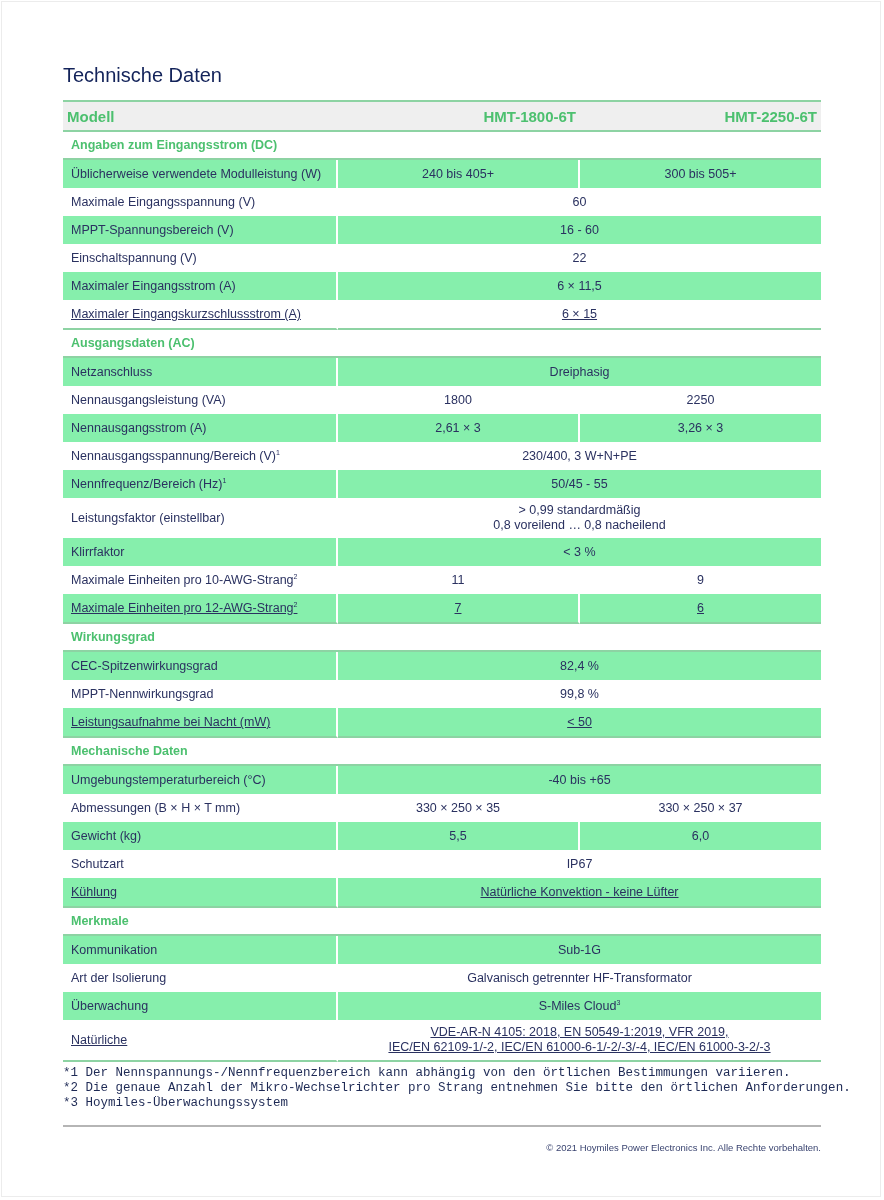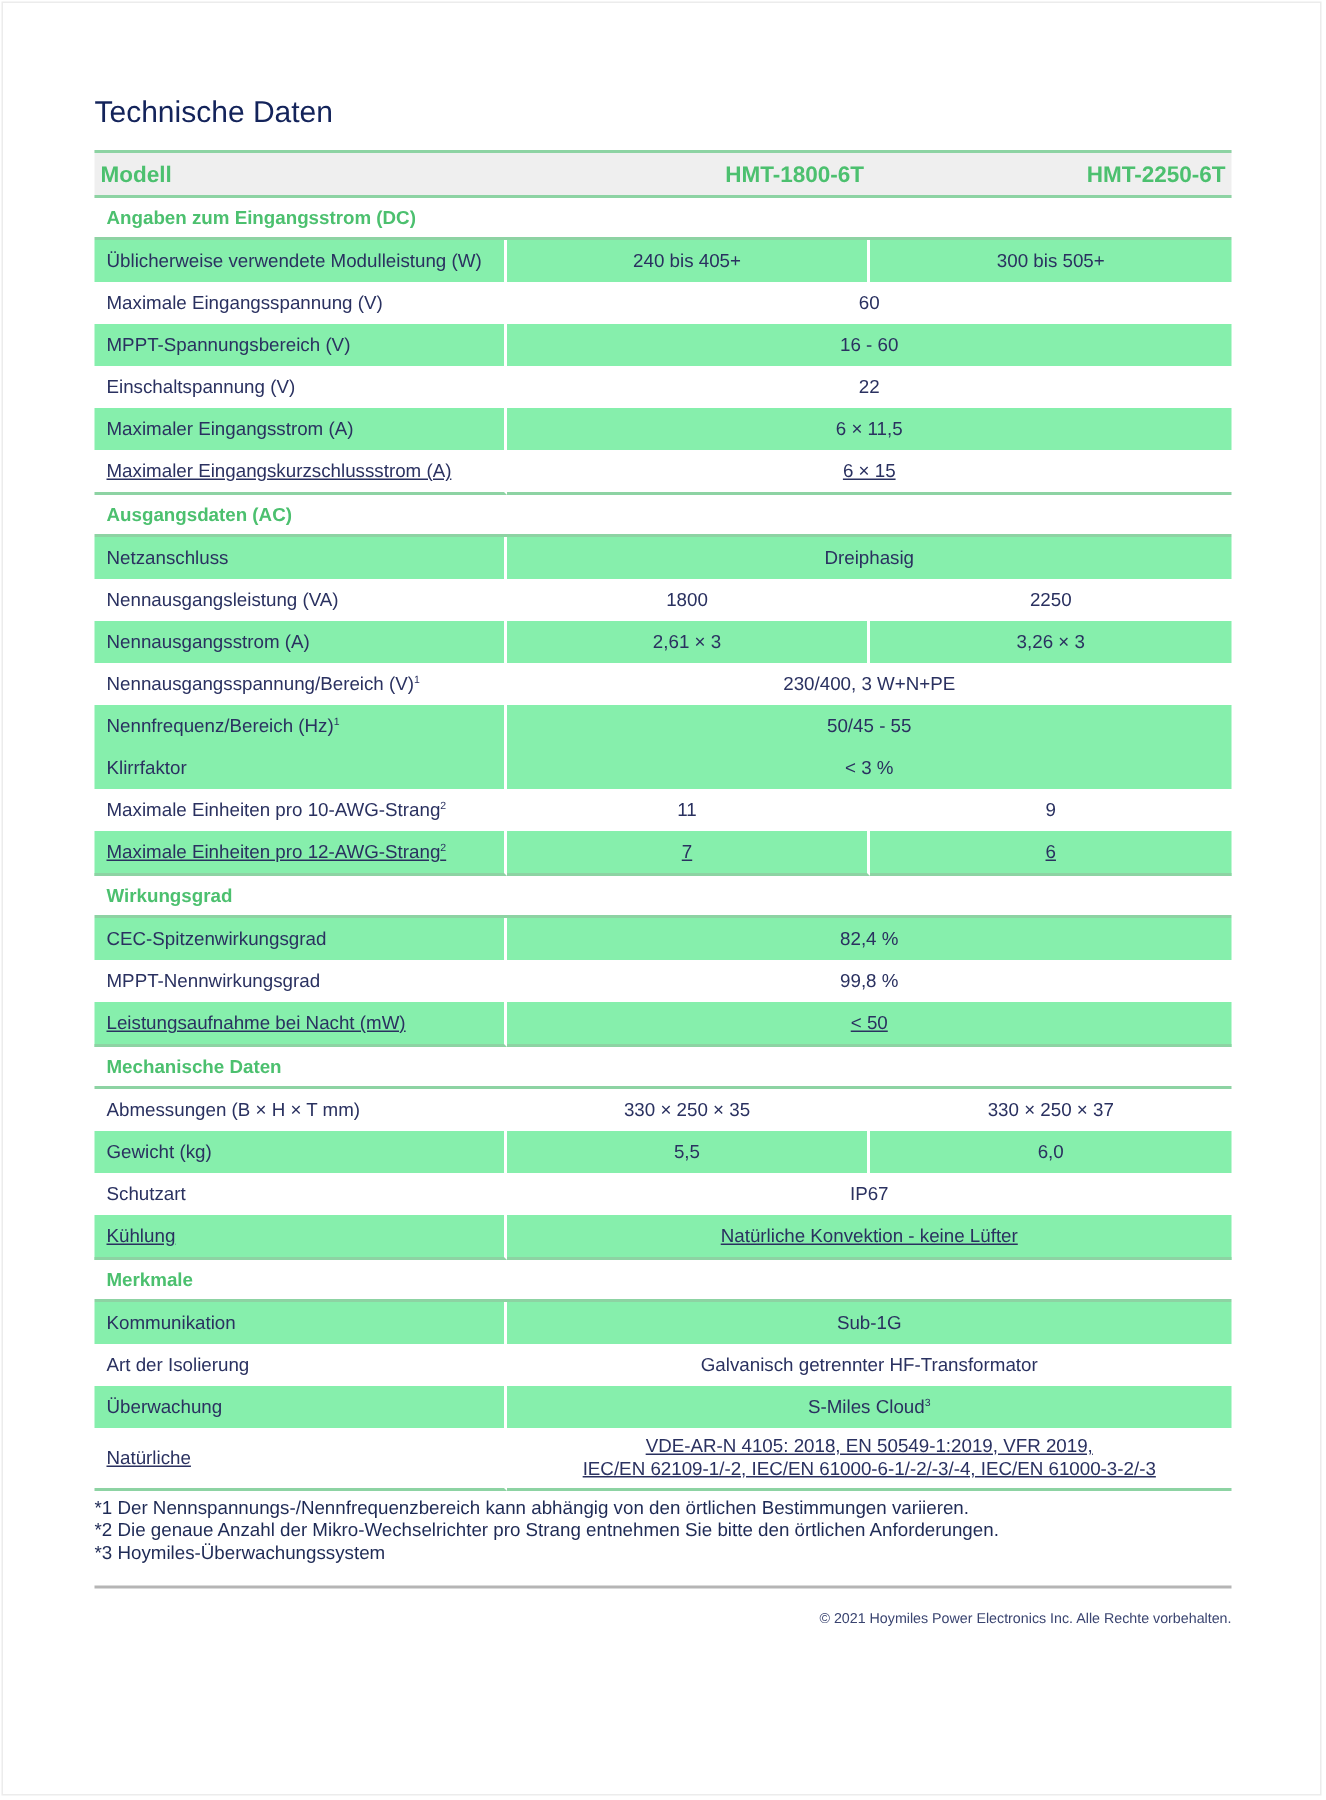--- a/index.html
+++ b/index.html
@@ -71,21 +71,21 @@
     tr.data-row td.va { border-right: 2px solid #ffffff; }
     tr.data-row.last td { border-bottom: 2px solid #8dd3a3; text-decoration: underline; }
     sup { font-size: 7px; vertical-align: 5px; line-height: 0; }
 
     .footnotes {
       margin-top: 4px;
       font-size: 12.5px;
       line-height: 15px;
       color: #1e2a55;
     }
-    .footnotes div { white-space: nowrap; }
+    .footnotes div { white-space: nowrap; font-family: Liberation Mono, monospace; }
     .rule {
       margin-top: 14px;
       height: 2px;
       background: #b5b5b5;
     }
     .copyright {
       margin-top: 15px;
       text-align: right;
       font-size: 9.5px;
       color: #3a4470;
@@ -157,20 +157,24 @@
           <td class="v">3,26 × 3</td>
         </tr>
         <tr class="data-row">
           <td class="lbl"><span>Nennausgangsspannung/Bereich (V)</span><sup>1</sup></td>
           <td class="v" colspan="2"><span>230/400, 3 W+N+PE</span></td>
         </tr>
         <tr class="data-row stripe">
           <td class="lbl"><span>Nennfrequenz/Bereich (Hz)</span><sup>1</sup></td>
           <td class="v" colspan="2"><span>50/45 - 55</span></td>
         </tr>
+        <tr class="data-row tall">
+          <td class="lbl"><span>Leistungsfaktor (einstellbar)</span></td>
+          <td class="v" colspan="2"><span>&gt; 0,99 standardmäßig</span><br><span>0,8 voreilend … 0,8 nacheilend</span></td>
+        </tr>
         <tr class="data-row stripe">
           <td class="lbl"><span>Klirrfaktor</span></td>
           <td class="v" colspan="2"><span>&lt; 3 %</span></td>
         </tr>
         <tr class="data-row">
           <td class="lbl"><span>Maximale Einheiten pro 10-AWG-Strang</span><sup>2</sup></td>
           <td class="v va">11</td>
           <td class="v">9</td>
         </tr>
         <tr class="data-row stripe last">
@@ -188,20 +192,24 @@
         <tr class="data-row">
           <td class="lbl"><span>MPPT-Nennwirkungsgrad</span></td>
           <td class="v" colspan="2"><span>99,8 %</span></td>
         </tr>
         <tr class="data-row stripe last">
           <td class="lbl"><span>Leistungsaufnahme bei Nacht (mW)</span></td>
           <td class="v" colspan="2"><span>&lt; 50</span></td>
         </tr>
         <tr class="section-row">
           <td colspan="3">Mechanische Daten</td>
+        </tr>
+        <tr class="data-row stripe">
+          <td class="lbl"><span>Umgebungstemperaturbereich (°C)</span></td>
+          <td class="v" colspan="2"><span>-40 bis +65</span></td>
         </tr>
         <tr class="data-row">
           <td class="lbl"><span>Abmessungen (B × H × T mm)</span></td>
           <td class="v va">330 × 250 × 35</td>
           <td class="v">330 × 250 × 37</td>
         </tr>
         <tr class="data-row stripe">
           <td class="lbl"><span>Gewicht (kg)</span></td>
           <td class="v va">5,5</td>
           <td class="v">6,0</td>

